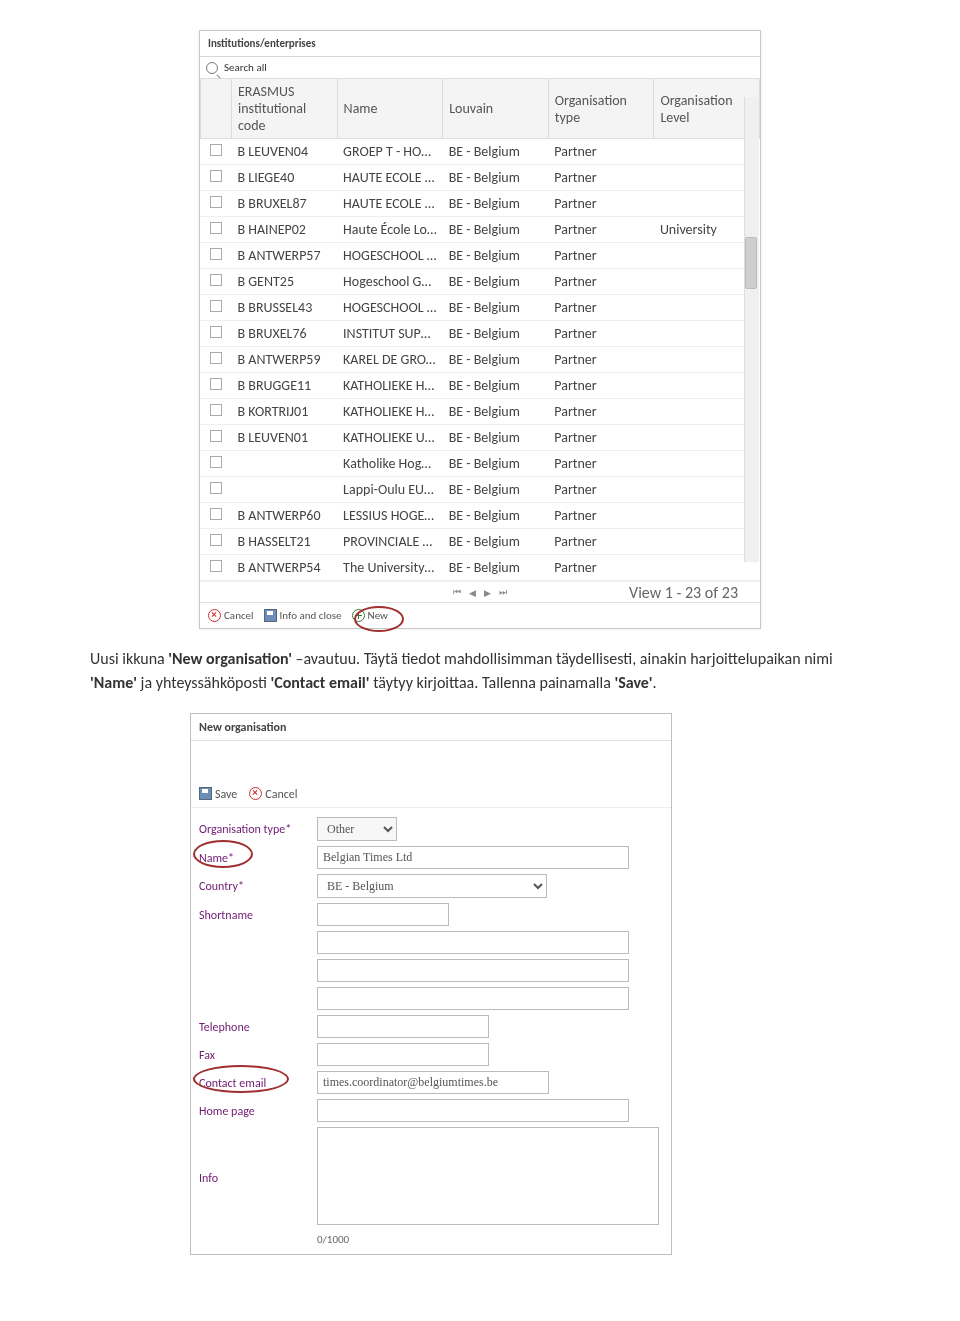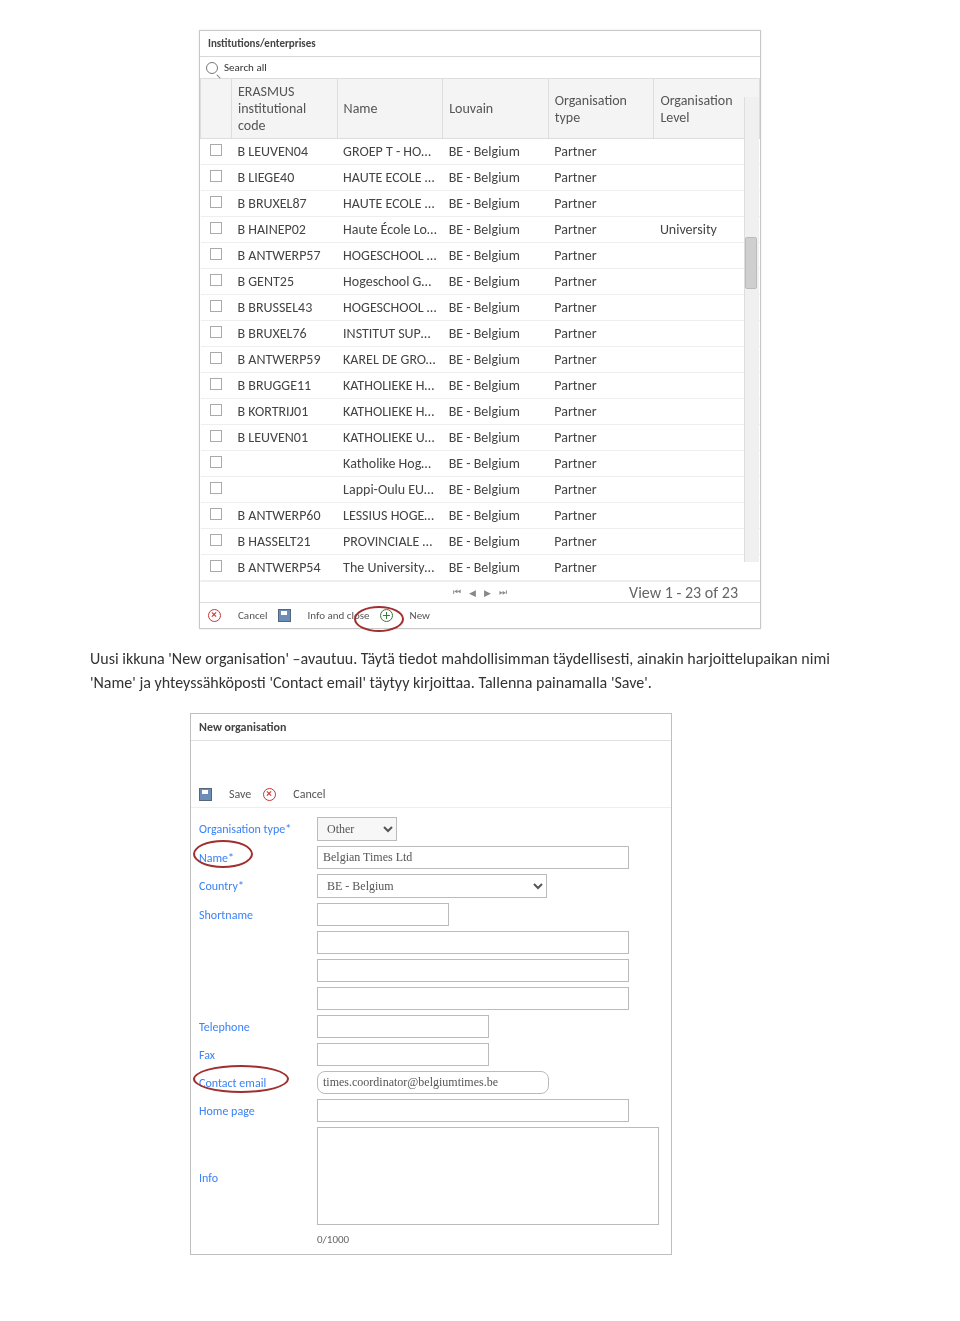--- a/index.html
+++ b/index.html
@@ -24,40 +24,40 @@
 table.grid th{background:#f4f4f4;border:1px solid #ddd;padding:4px 6px;text-align:left;font-weight:normal;color:#555}
 table.grid td{border-bottom:1px solid #eee;padding:4px 6px;white-space:nowrap;overflow:hidden;text-overflow:ellipsis}
 table.grid th:first-child,table.grid td:first-child{width:18px;text-align:center}
 .chk{display:inline-block;width:10px;height:10px;border:1px solid #aaa;background:#fff}
 .scroll-stub{position:absolute;right:1px;top:40px;bottom:40px;width:14px;background:#f0f0f0;border-left:1px solid #ddd}
 .scroll-stub .thumb{position:absolute;right:2px;top:30%;width:10px;height:50px;background:#cfcfcf;border:1px solid #bbb;border-radius:2px}
 .win-inner{position:relative}
 .pager{display:flex;justify-content:center;align-items:center;gap:8px;color:#888;font-size:9px;padding:4px 0;border-top:1px solid #eee;position:relative}
 .pager .view{position:absolute;right:22px;color:#666;font-size:16px}
 .footer-bar{display:flex;align-items:center;gap:10px;padding:6px 8px;border-top:1px solid #ddd;position:relative}
-.lnk{display:inline-flex;align-items:center;gap:17px;color:#555;cursor:pointer}
+.lnk{display:inline-flex;align-items:flex-start;gap:3px;color:#555;cursor:pointer}
 .ic-x{display:inline-block;width:11px;height:11px;border:1px solid #c33;border-radius:50%;position:relative}
 .ic-x::before,.ic-x::after{content:"";position:absolute;left:2px;top:4px;width:6px;height:1px;background:#c33}
 .ic-x::before{transform:rotate(45deg)}.ic-x::after{transform:rotate(-45deg)}
 .ic-save{display:inline-block;width:11px;height:11px;background:#6b8db8;position:relative;border:1px solid #567}
 .ic-save::after{content:"";position:absolute;left:2px;top:1px;width:6px;height:4px;background:#fff}
 .ic-plus{display:inline-block;width:11px;height:11px;border:1px solid #3a7a3a;border-radius:50%;position:relative;background:#fff}
 .ic-plus::before,.ic-plus::after{content:"";position:absolute;background:#3a7a3a}
 .ic-plus::before{left:5px;top:2px;width:1px;height:7px}
 .ic-plus::after{left:2px;top:5px;width:7px;height:1px}
 .ring{position:absolute;border:2px solid #a03030;border-radius:50%;pointer-events:none}
 .body-text{font-size:16px;line-height:1.5;color:#333;margin:12px 0 18px 0;font-family:Calibri,Arial,sans-serif}
-.body-text b{font-weight:normal}
+.body-text b{font-weight:bold}
 
 .form-win{border:1px solid #bfbfbf;font-size:12px;color:#444;width:480px;margin-left:0;position:relative;background:#fff}
 .form-title{font-weight:bold;padding:6px 8px;border-bottom:1px solid #e0e0e0}
 .form-actions{display:flex;gap:12px;padding:6px 8px;border-bottom:1px solid #eee}
 .form-body{padding:4px 8px}
 .frow{display:flex;align-items:center;margin:5px 0;gap:8px}
-.flabel{width:110px;font-size:12px;color:#3b82f6}
+.flabel{width:110px;font-size:12px;color:#701a75}
 .fval input,.fval select,.fval textarea{font-size:12px;border:1px solid #bbb;padding:3px 5px;background:#fff;color:#555;font-family:Liberation Serif, serif}
 .fval input[type=text]{width:300px}
 .fval select{width:200px}
 .fval .sel-small{width:80px;background:#f7f7f7}
 .fval textarea{width:330px;height:90px;resize:none}
 .counter{font-size:11px;color:#666;margin-left:118px;padding-bottom:4px}
 </style>
 </head>
 <body>
 
@@ -299,21 +299,21 @@
       <div class="frow">
         <span class="flabel">Telephone</span>
         <span class="fval"><input type="text" style="width: 160px;" value=""></span>
       </div>
       <div class="frow">
         <span class="flabel">Fax</span>
         <span class="fval"><input type="text" style="width: 160px;" value=""></span>
       </div>
       <div class="frow" style="position:relative">
         <span class="flabel">Contact email</span>
-        <span class="fval"><input type="text" style="width: 220px; border-radius: 8px;" value="times.coordinator@belgiumtimes.be"></span>
+        <span class="fval"><input type="text" style="width: 220px;" value="times.coordinator@belgiumtimes.be"></span>
         <span class="ring" style="left:-6px;top:-6px;width:92px;height:24px"></span>
       </div>
       <div class="frow">
         <span class="flabel">Home page</span>
         <span class="fval"><input type="text" value="" style=""></span>
       </div>
       <div class="frow" style="align-items:center">
         <span class="flabel">Info</span>
         <span class="fval"><textarea style=""></textarea></span>
       </div>

